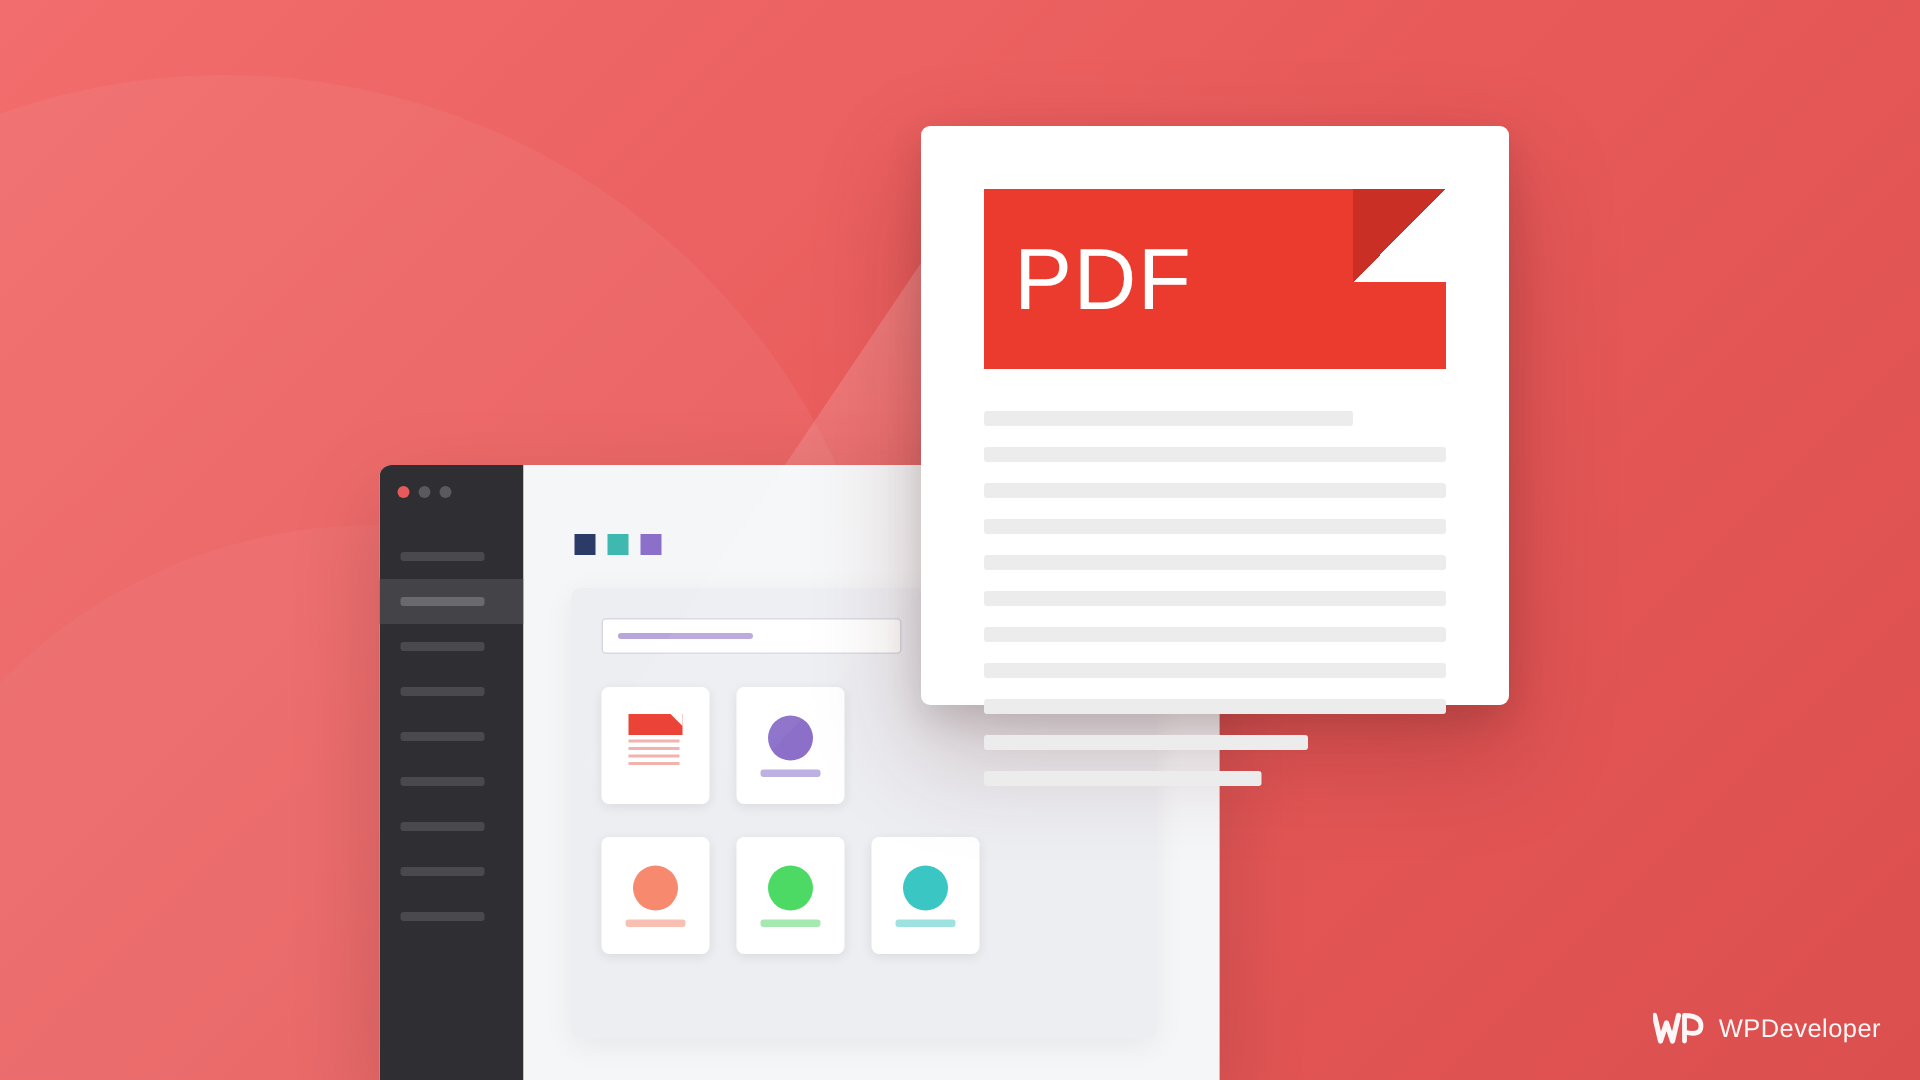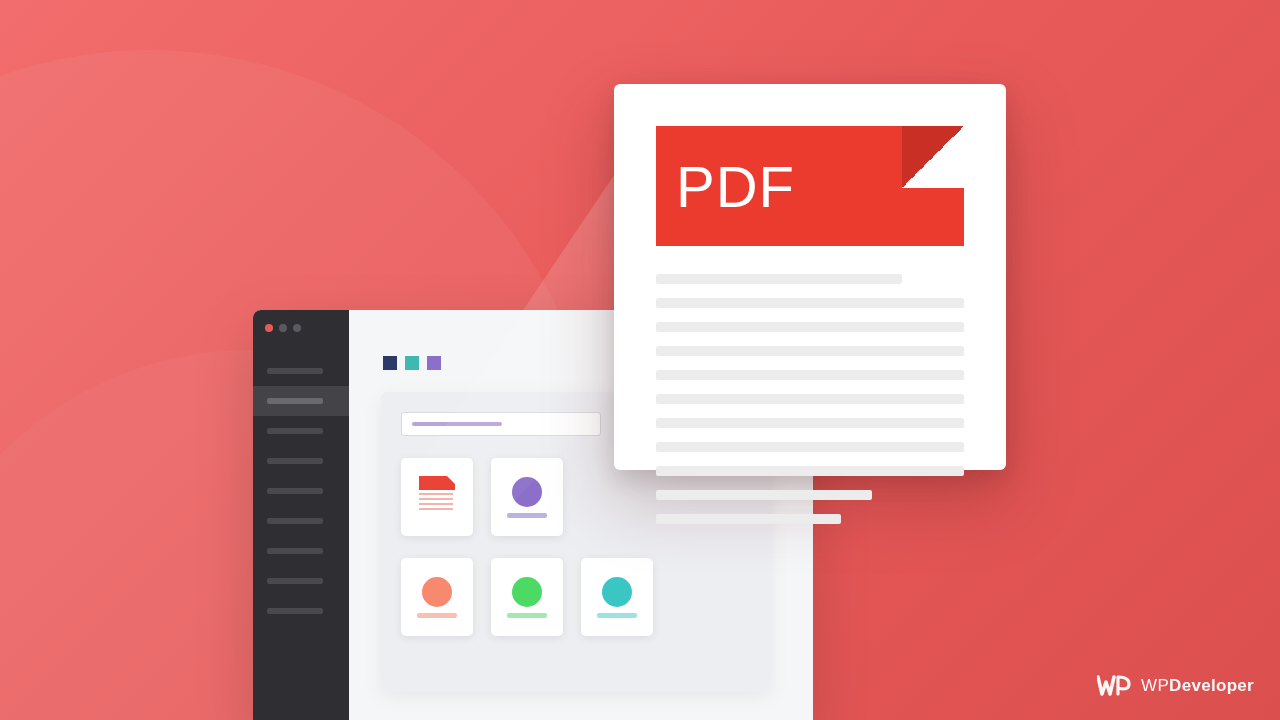--- a/index.html
+++ b/index.html
@@ -240,21 +240,21 @@
     gap: 10px;
     color: #ffffff;
     opacity: 0.95;
   }
   .watermark svg { display: block; }
   .watermark-text {
     font-size: 17px;
     font-weight: 500;
     letter-spacing: 0.3px;
   }
-  .watermark-text .thin { font-weight: 700; }
+  .watermark-text .thin { font-weight: 400; }
 </style>
 </head>
 <body>
 
 <div class="bg-shape-1"></div>
 <div class="bg-shape-2"></div>
 
 <div class="admin-window">
   <div class="admin-sidebar">
     <div class="dots">

